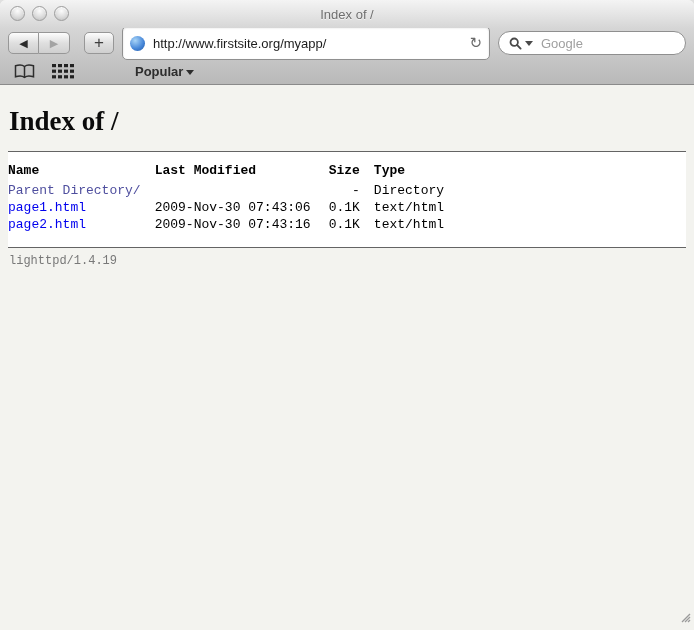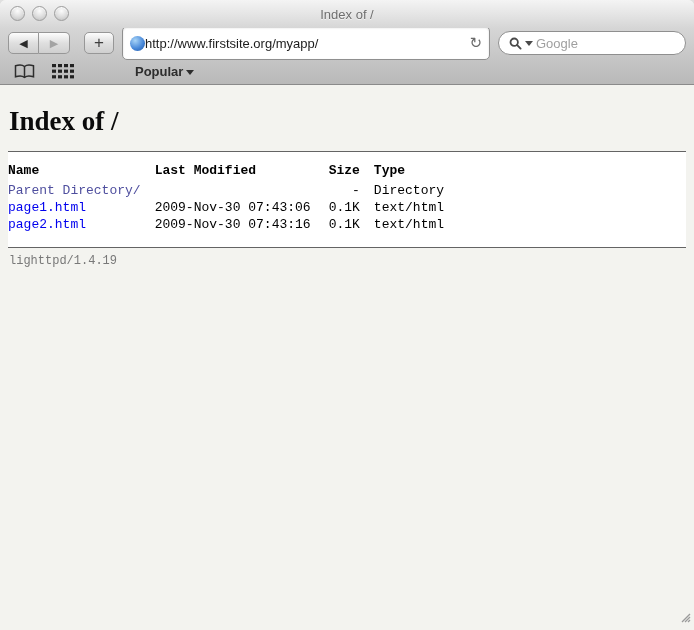--- a/index.html
+++ b/index.html
@@ -72,21 +72,21 @@
     font-size: 17px; color: #3f3f3f;
   }
   .url-field {
     flex: 1;
     height: 34px;
     background: #fff;
     border: 1px solid #8f8f8f;
     border-radius: 5px;
     display: flex; align-items: center;
     padding: 0 7px;
-    gap: 0;
+    gap: 8px;
     box-shadow: inset 0 1px 2px rgba(0,0,0,.15);
   }
   .globe-icon {
     width: 15px; height: 15px;
     border-radius: 50%;
     background: radial-gradient(circle at 35% 30%, #a8d4f7, #4a8ada 55%, #1c55a8);
     flex: none;
   }
   .url-text {
     flex: 1;
@@ -117,20 +117,21 @@
   .search-caret {
     width: 0; height: 0;
     border-left: 4px solid transparent;
     border-right: 4px solid transparent;
     border-top: 5px solid #4a4a4a;
     margin-top: 1px;
   }
   .search-placeholder {
     font-size: 13px;
     color: #9f9f9f;
+    margin-left: 5px;
   }
 
   
   .bookmarks-bar {
     height: 27px;
     background: linear-gradient(#c6c6c6, #b9b9b9);
     border-bottom: 1px solid #8a8a8a;
     display: flex;
     align-items: center;
     padding: 0 14px;

